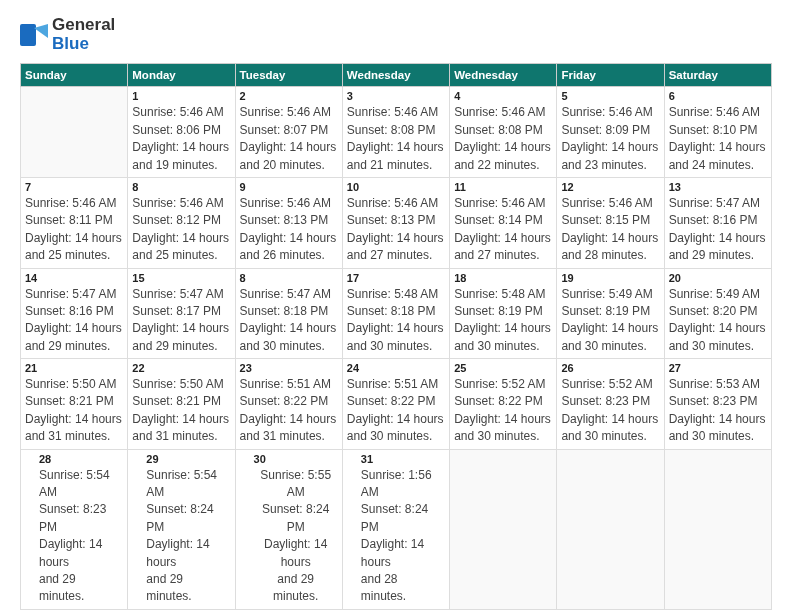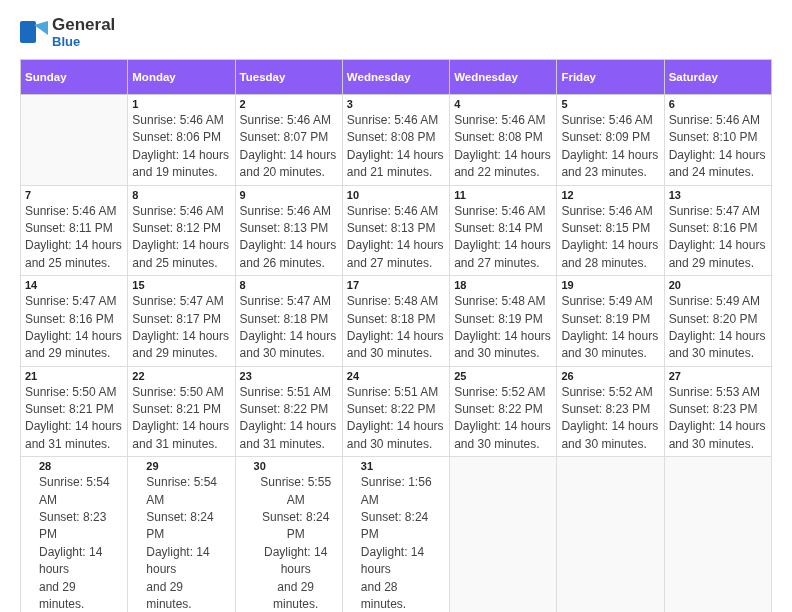--- a/index.html
+++ b/index.html
@@ -48,25 +48,25 @@
       margin-top: 2px;
     }
     .calendar {
       flex: 1;
       border: 1px solid #ccc;
       border-collapse: collapse;
       width: 100%;
       table-layout: fixed;
     }
     .calendar th {
-      background: #8b5cf6;
+      background: #0f766e;
       color: #fff;
       font-size: 11.5px;
       font-weight: bold;
-      padding: 11px 4px;
+      padding: 5px 4px;
       text-align: left;
       border: 1px solid #ccc;
     }
     .calendar td {
       vertical-align: top;
       border: 1px solid #ddd;
       padding: 3px 4px;
       font-size: 9.2px;
       color: #333;
       height: 82px;
@@ -97,21 +97,21 @@
 <div class="page">
   <div class="header">
     <div class="logo">
       <div class="logo-row">
         <svg width="28" height="22" viewBox="0 0 28 22">
           <rect x="0" y="0" width="16" height="22" rx="2" fill="#1a6bbf"></rect>
           <polygon points="14,4 28,0 28,14" fill="#4da6e0"></polygon>
         </svg>
         <div>
           <div style="font-size:17px;font-weight:bold;color:#333;line-height:1.1;">General</div>
-          <div style="font-size:13px;font-weight:bold;color:#1a6bbf;line-height:1.1;">Blue</div>
+          <div style="font-size:17px;font-weight:bold;color:#1a6bbf;line-height:1.1;">Blue</div>
         </div>
       </div>
     </div>
   </div>
 
   <table class="calendar">
     <thead>
       <tr>
         <th>Sunday</th>
         <th>Monday</th>

